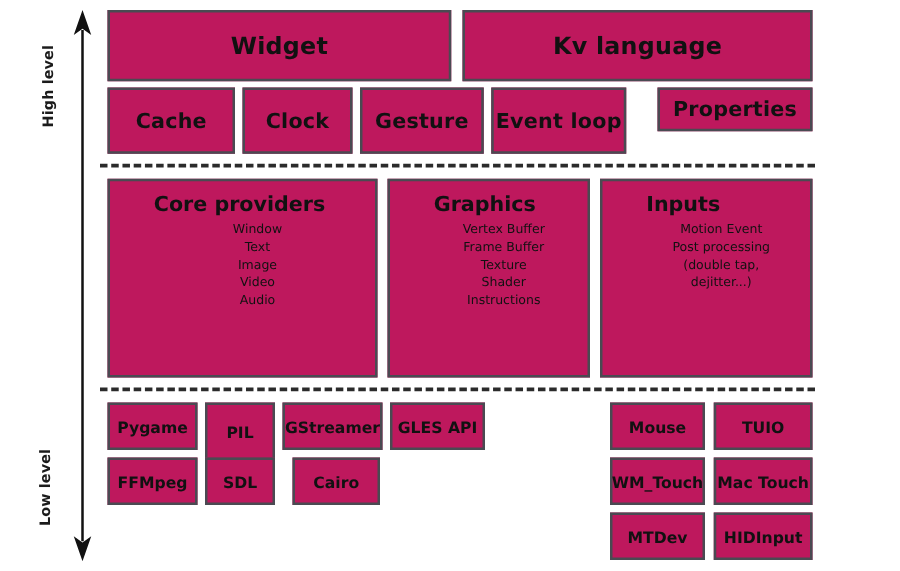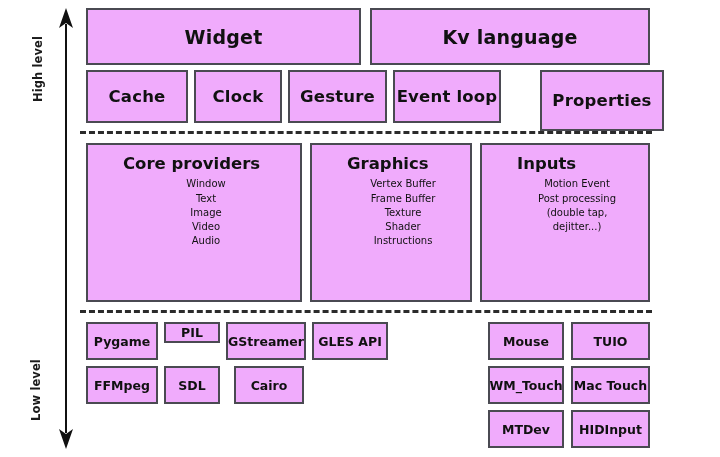--- a/index.html
+++ b/index.html
@@ -33,21 +33,21 @@
     white-space: nowrap;
     transform-origin: 50% 50%;
     transform: rotate(-90deg);
   }
   #axis-label-high { left: -2px; top: 62px; width: 80px; text-align: center; }
   #axis-label-low  { left: -4px; top: 383px; width: 80px; text-align: center; }
 
   
   .box {
     position: absolute;
-    background: #f0abfc;
+    background: #be185d;
     border: 2px solid #4a4a52;
     box-sizing: border-box;
     display: flex;
     flex-direction: column;
     align-items: center;
     justify-content: center;
     color: #111111;
     text-align: center;
   }
   .box.tier1 { font-size: 19px; font-weight: bold; letter-spacing: .2px; }
@@ -110,21 +110,21 @@
   </div>
   <div class="box tier2" style="left:194px; top:70px; width:88px; height:53px;">
     <span>Clock</span>
   </div>
   <div class="box tier2" style="left:288px; top:70px; width:99px; height:53px;">
     <span>Gesture</span>
   </div>
   <div class="box tier2" style="left:393px; top:70px; width:108px; height:53px;">
     <span>Event loop</span>
   </div>
-  <div class="box tier2" style="left:540px; top:70px; width:124px; height:61px;">
+  <div class="box tier2" style="left:526px; top:70px; width:124px; height:35px;">
     <span>Properties</span>
   </div>
 
   <div class="dashed-sep" style="left:80px; top:131px; width:572px;"></div>
 
   <div class="box group" style="left:86px; top:143px; width:216px; height:159px;">
     <div class="group-title">Core providers</div>
     <div class="group-items">
       <div>Window</div>
       <div>Text</div>
@@ -153,21 +153,21 @@
       <div>(double tap,</div>
       <div>dejitter...)</div>
     </div>
   </div>
 
   <div class="dashed-sep" style="left:80px; top:310px; width:572px;"></div>
 
   <div class="box leaf" style="left:86px; top:322px; width:72px; height:38px;">
     <span>Pygame</span>
   </div>
-  <div class="box leaf" style="left:164px; top:322px; width:56px; height:21px;">
+  <div class="box leaf" style="left:164px; top:322px; width:56px; height:46px;">
     <span>PIL</span>
   </div>
   <div class="box leaf" style="left:226px; top:322px; width:80px; height:38px;">
     <span>GStreamer</span>
   </div>
   <div class="box leaf" style="left:86px; top:366px; width:72px; height:38px;">
     <span>FFMpeg</span>
   </div>
   <div class="box leaf" style="left:164px; top:366px; width:56px; height:38px;">
     <span>SDL</span>

